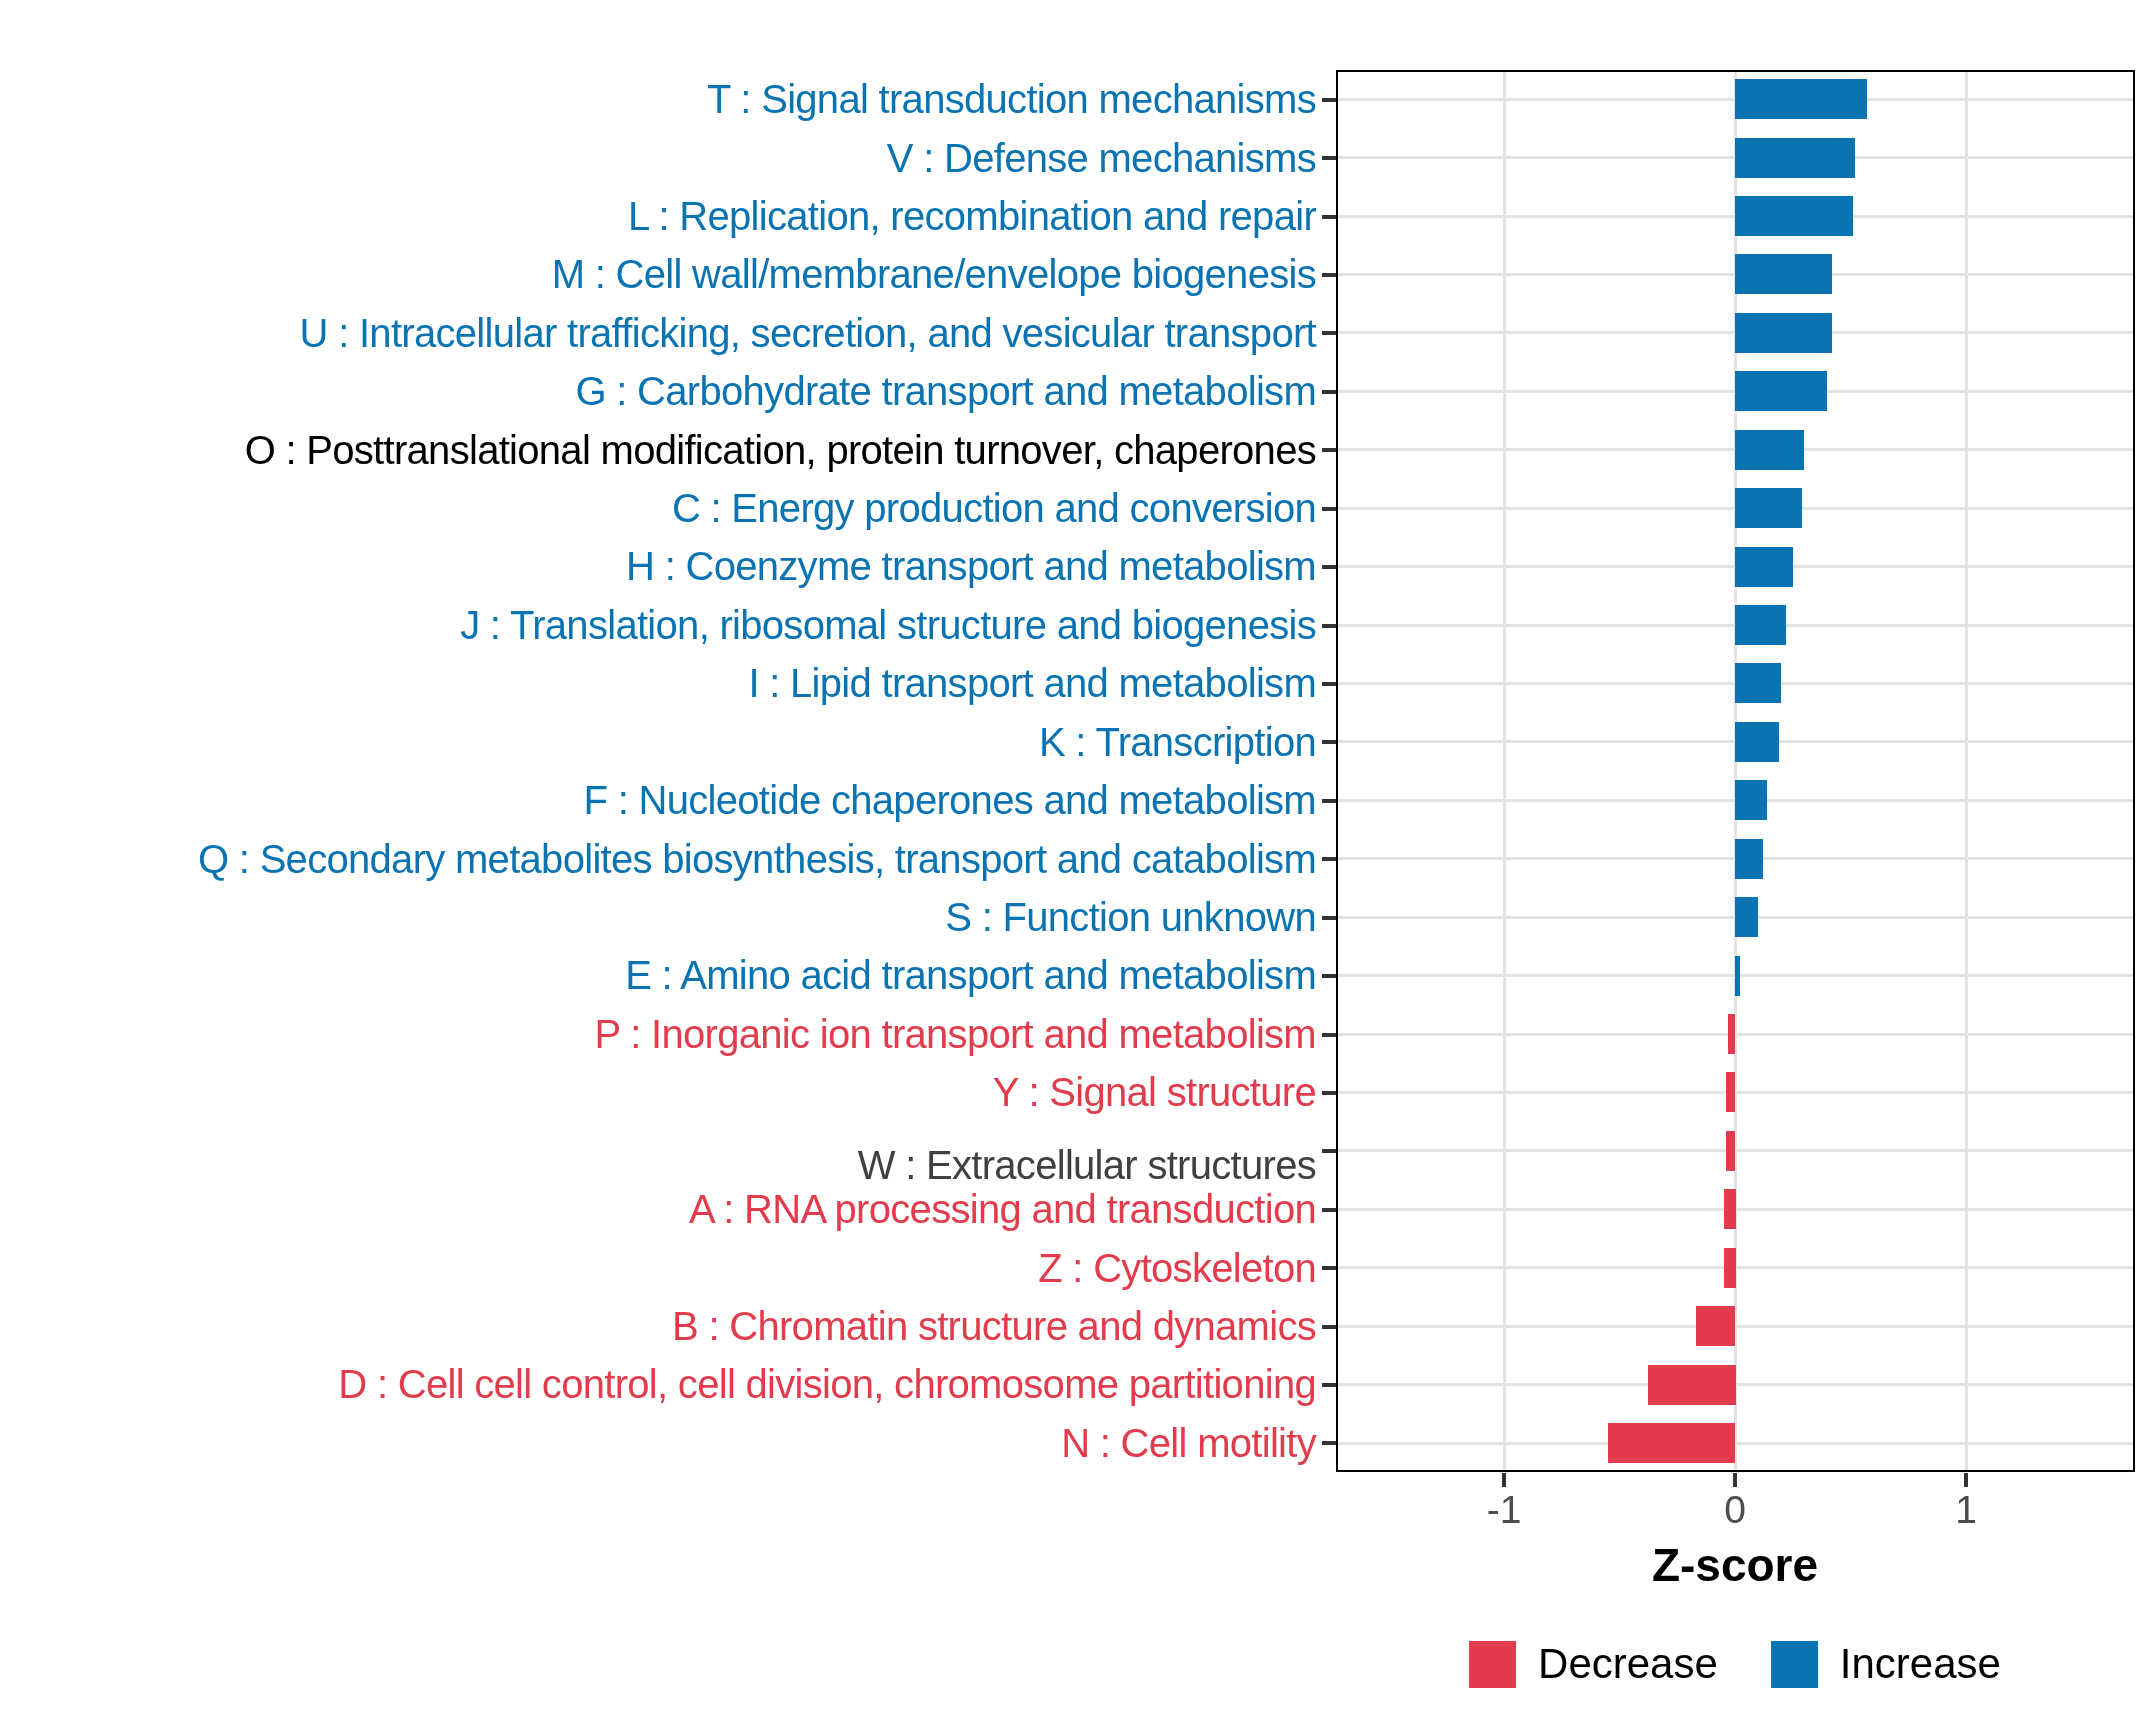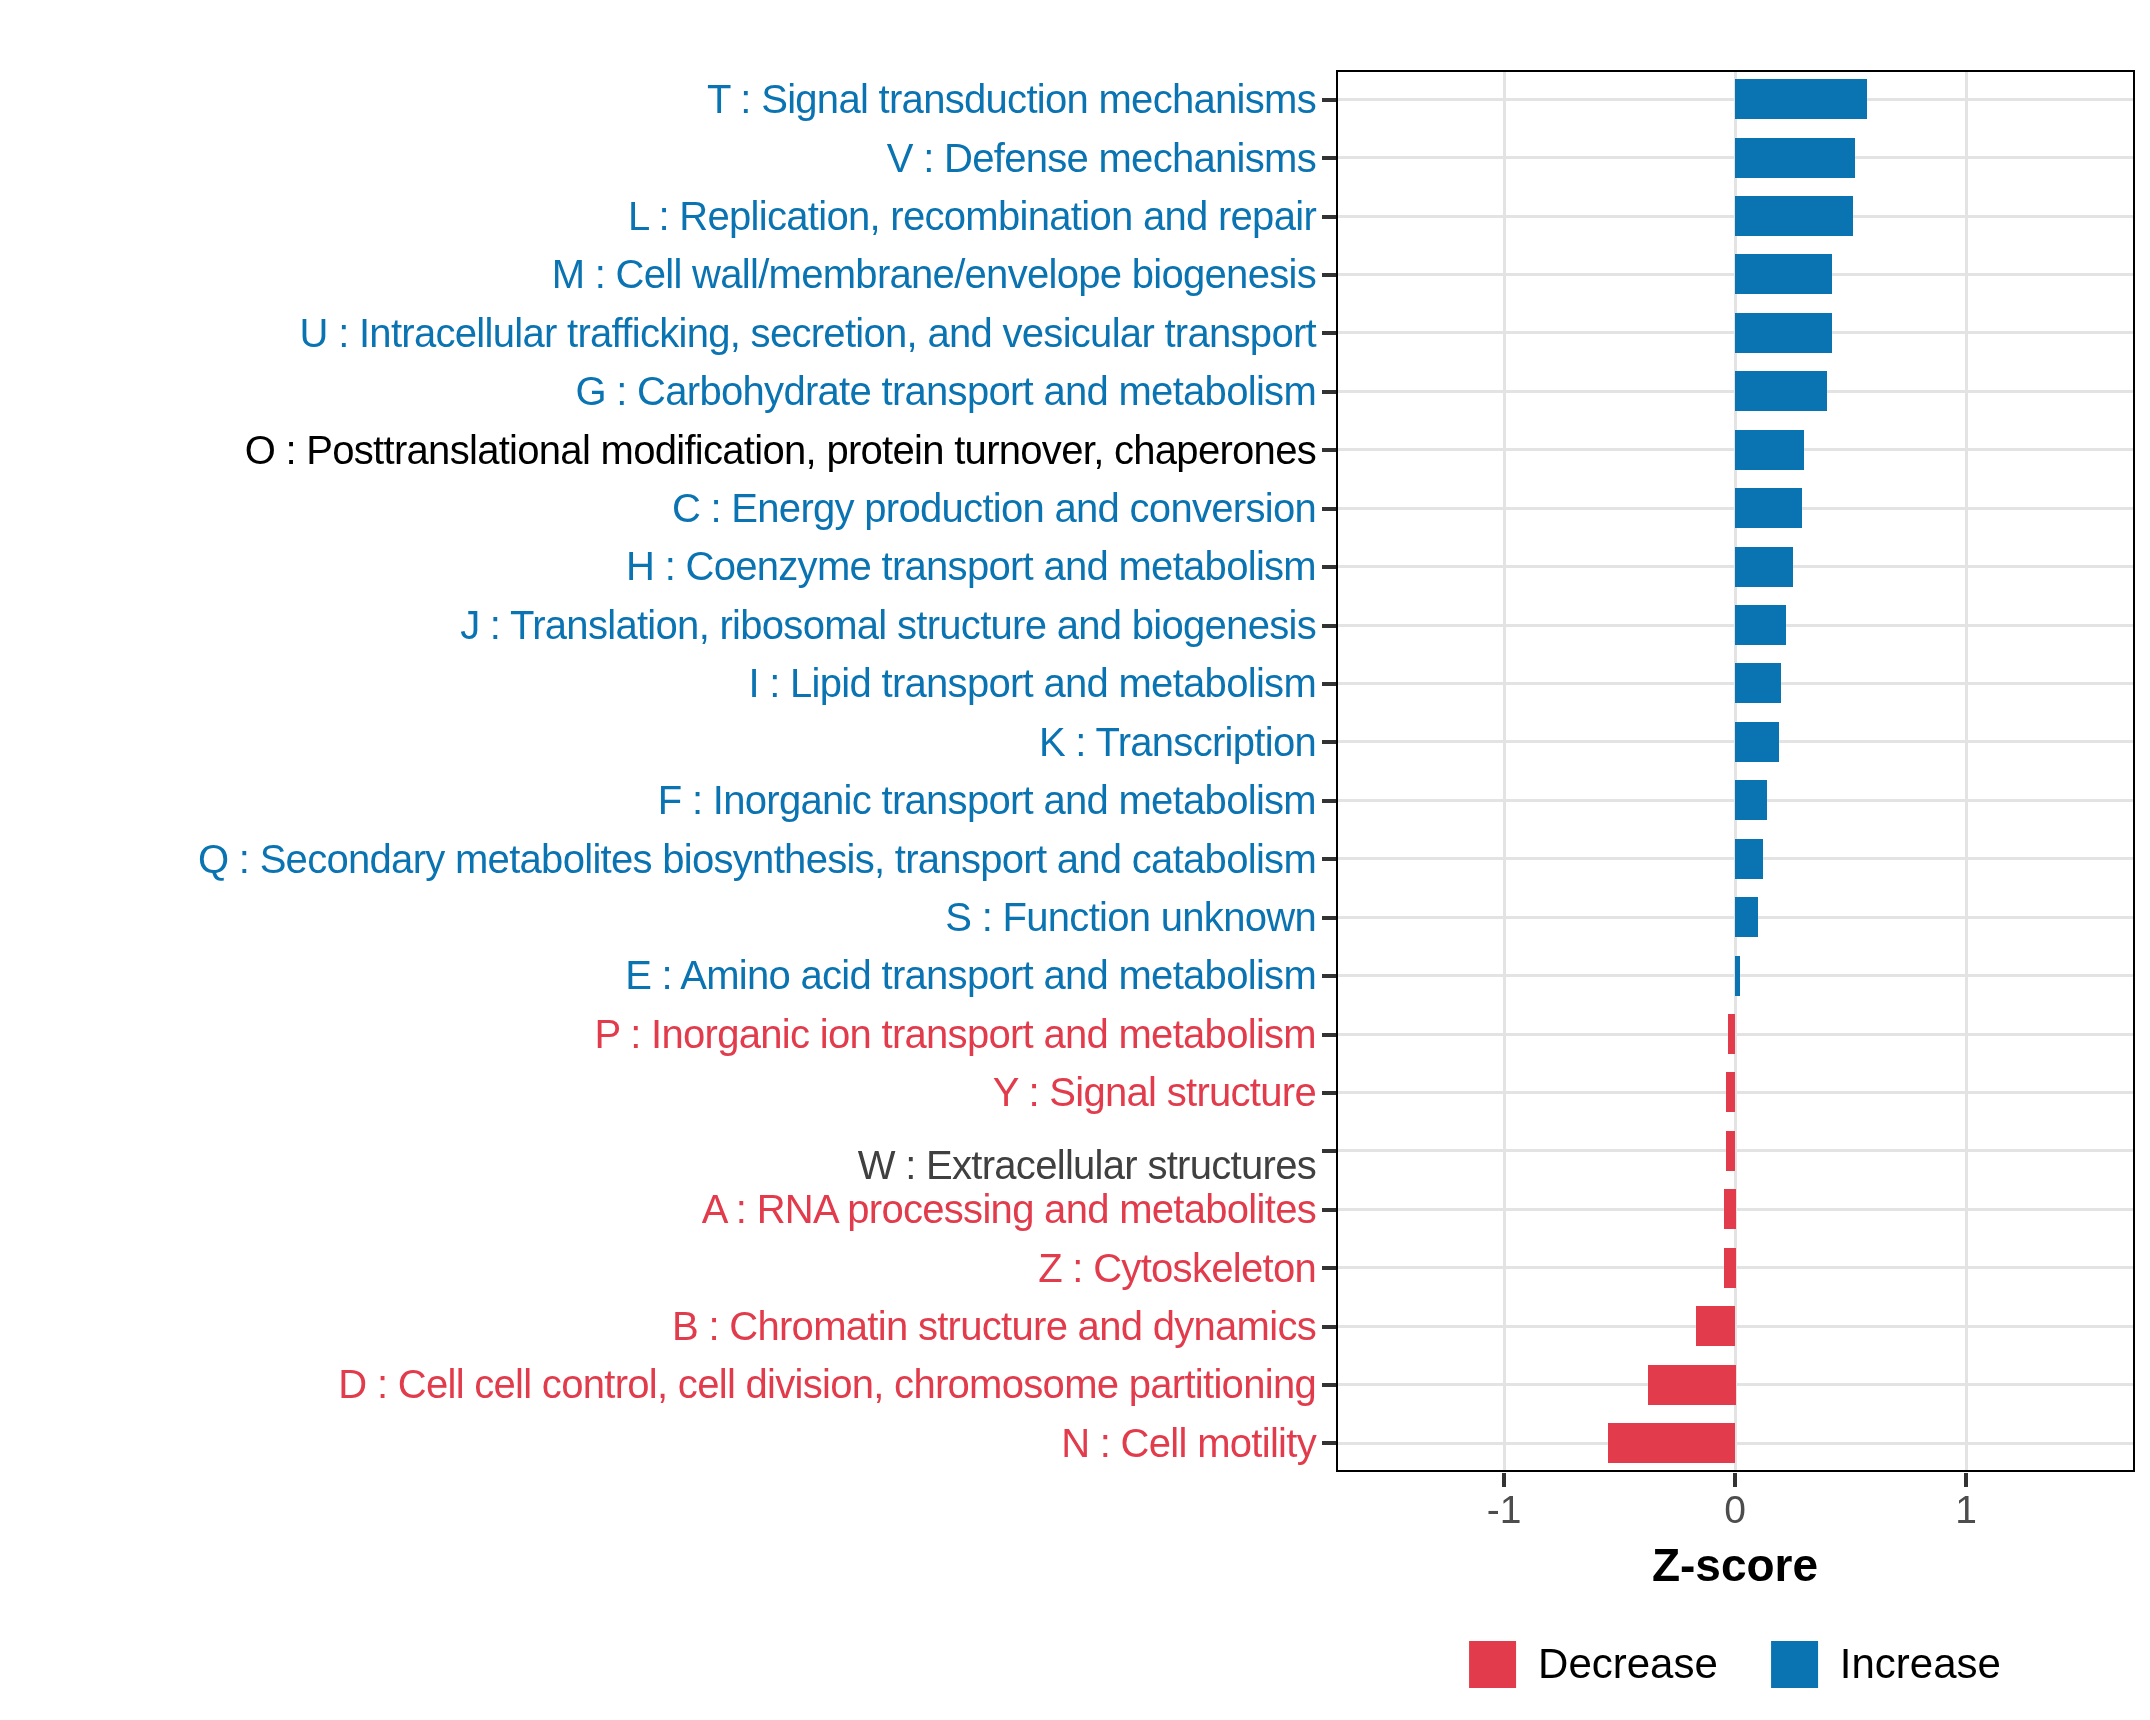--- a/index.html
+++ b/index.html
@@ -95,28 +95,28 @@
       <div class="cat-label" style="top: 187px; color: rgb(10, 115, 178);">L : Replication, recombination and repair</div>
       <div class="cat-label" style="top: 245px; color: rgb(10, 115, 178);">M : Cell wall/membrane/envelope biogenesis</div>
       <div class="cat-label" style="top: 304px; color: rgb(10, 115, 178);">U : Intracellular trafficking, secretion, and vesicular transport</div>
       <div class="cat-label" style="top: 362px; color: rgb(10, 115, 178);">G : Carbohydrate transport and metabolism</div>
       <div class="cat-label" style="top: 421px; color: #000000;">O : Posttranslational modification, protein turnover, chaperones</div>
       <div class="cat-label" style="top: 479px; color: rgb(10, 115, 178);">C : Energy production and conversion</div>
       <div class="cat-label" style="top: 537px; color: rgb(10, 115, 178);">H : Coenzyme transport and metabolism</div>
       <div class="cat-label" style="top: 596px; color: rgb(10, 115, 178);">J : Translation, ribosomal structure and biogenesis</div>
       <div class="cat-label" style="top: 654px; color: rgb(10, 115, 178);">I : Lipid transport and metabolism</div>
       <div class="cat-label" style="top: 713px; color: rgb(10, 115, 178);">K : Transcription</div>
-      <div class="cat-label" style="top: 771px; color: rgb(10, 115, 178);">F : Inorganic transport and metabolism</div>
+      <div class="cat-label" style="top: 771px; color: rgb(10, 115, 178);">F : Nucleotide chaperones and metabolism</div>
       <div class="cat-label" style="top: 830px; color: rgb(10, 115, 178);">Q : Secondary metabolites biosynthesis, transport and catabolism</div>
       <div class="cat-label" style="top: 888px; color: rgb(10, 115, 178);">S : Function unknown</div>
       <div class="cat-label" style="top: 946px; color: rgb(10, 115, 178);">E : Amino acid transport and metabolism</div>
       <div class="cat-label" style="top: 1005px; color: rgb(226, 59, 76);">P : Inorganic ion transport and metabolism</div>
       <div class="cat-label" style="top: 1063px; color: rgb(226, 59, 76);">Y : Signal structure</div>
       <div class="cat-label" style="top: 1136px; color: #404040;">W : Extracellular structures</div>
-      <div class="cat-label" style="top: 1180px; color: rgb(226, 59, 76);">A : RNA processing and metabolites</div>
+      <div class="cat-label" style="top: 1180px; color: rgb(226, 59, 76);">A : RNA processing and transduction</div>
       <div class="cat-label" style="top: 1239px; color: rgb(226, 59, 76);">Z : Cytoskeleton</div>
       <div class="cat-label" style="top: 1297px; color: rgb(226, 59, 76);">B : Chromatin structure and dynamics</div>
       <div class="cat-label" style="top: 1355px; color: rgb(226, 59, 76);">D : Cell cell control, cell division, chromosome partitioning</div>
       <div class="cat-label" style="top: 1414px; color: rgb(226, 59, 76);">N : Cell motility</div>
     </div>
 
   <div class="panel" id="panel">
       <div class="vgrid" style="left: 167px;"></div>
       <div class="vgrid" style="left: 398px;"></div>
       <div class="vgrid" style="left: 629px;"></div>

